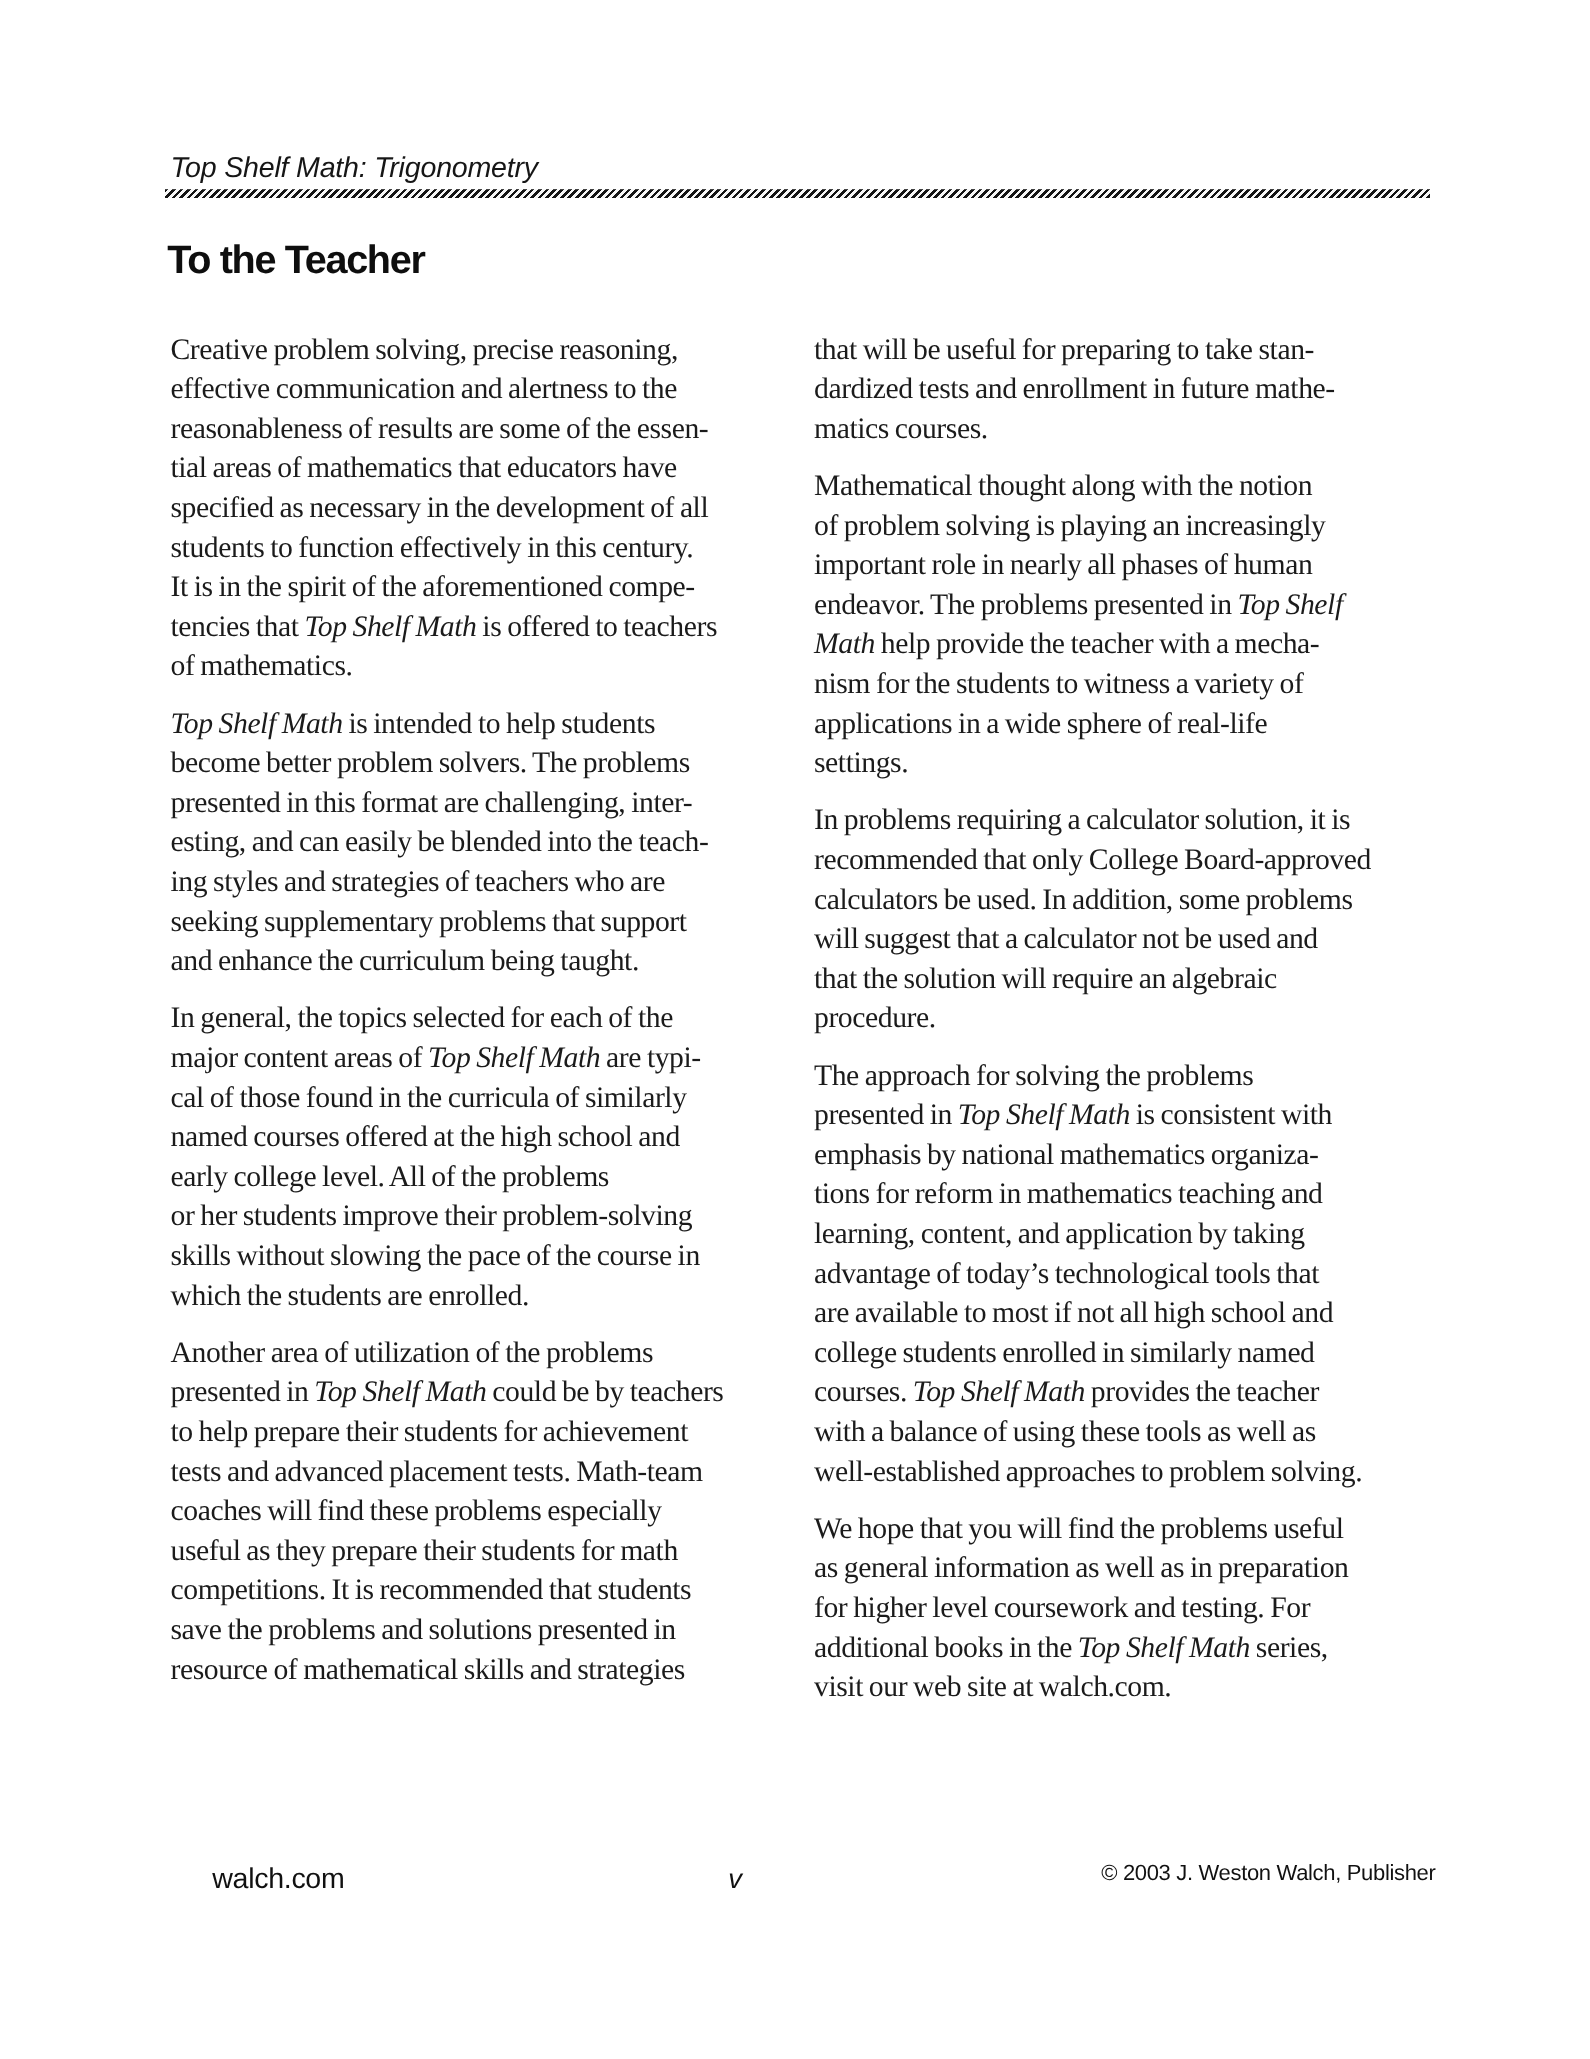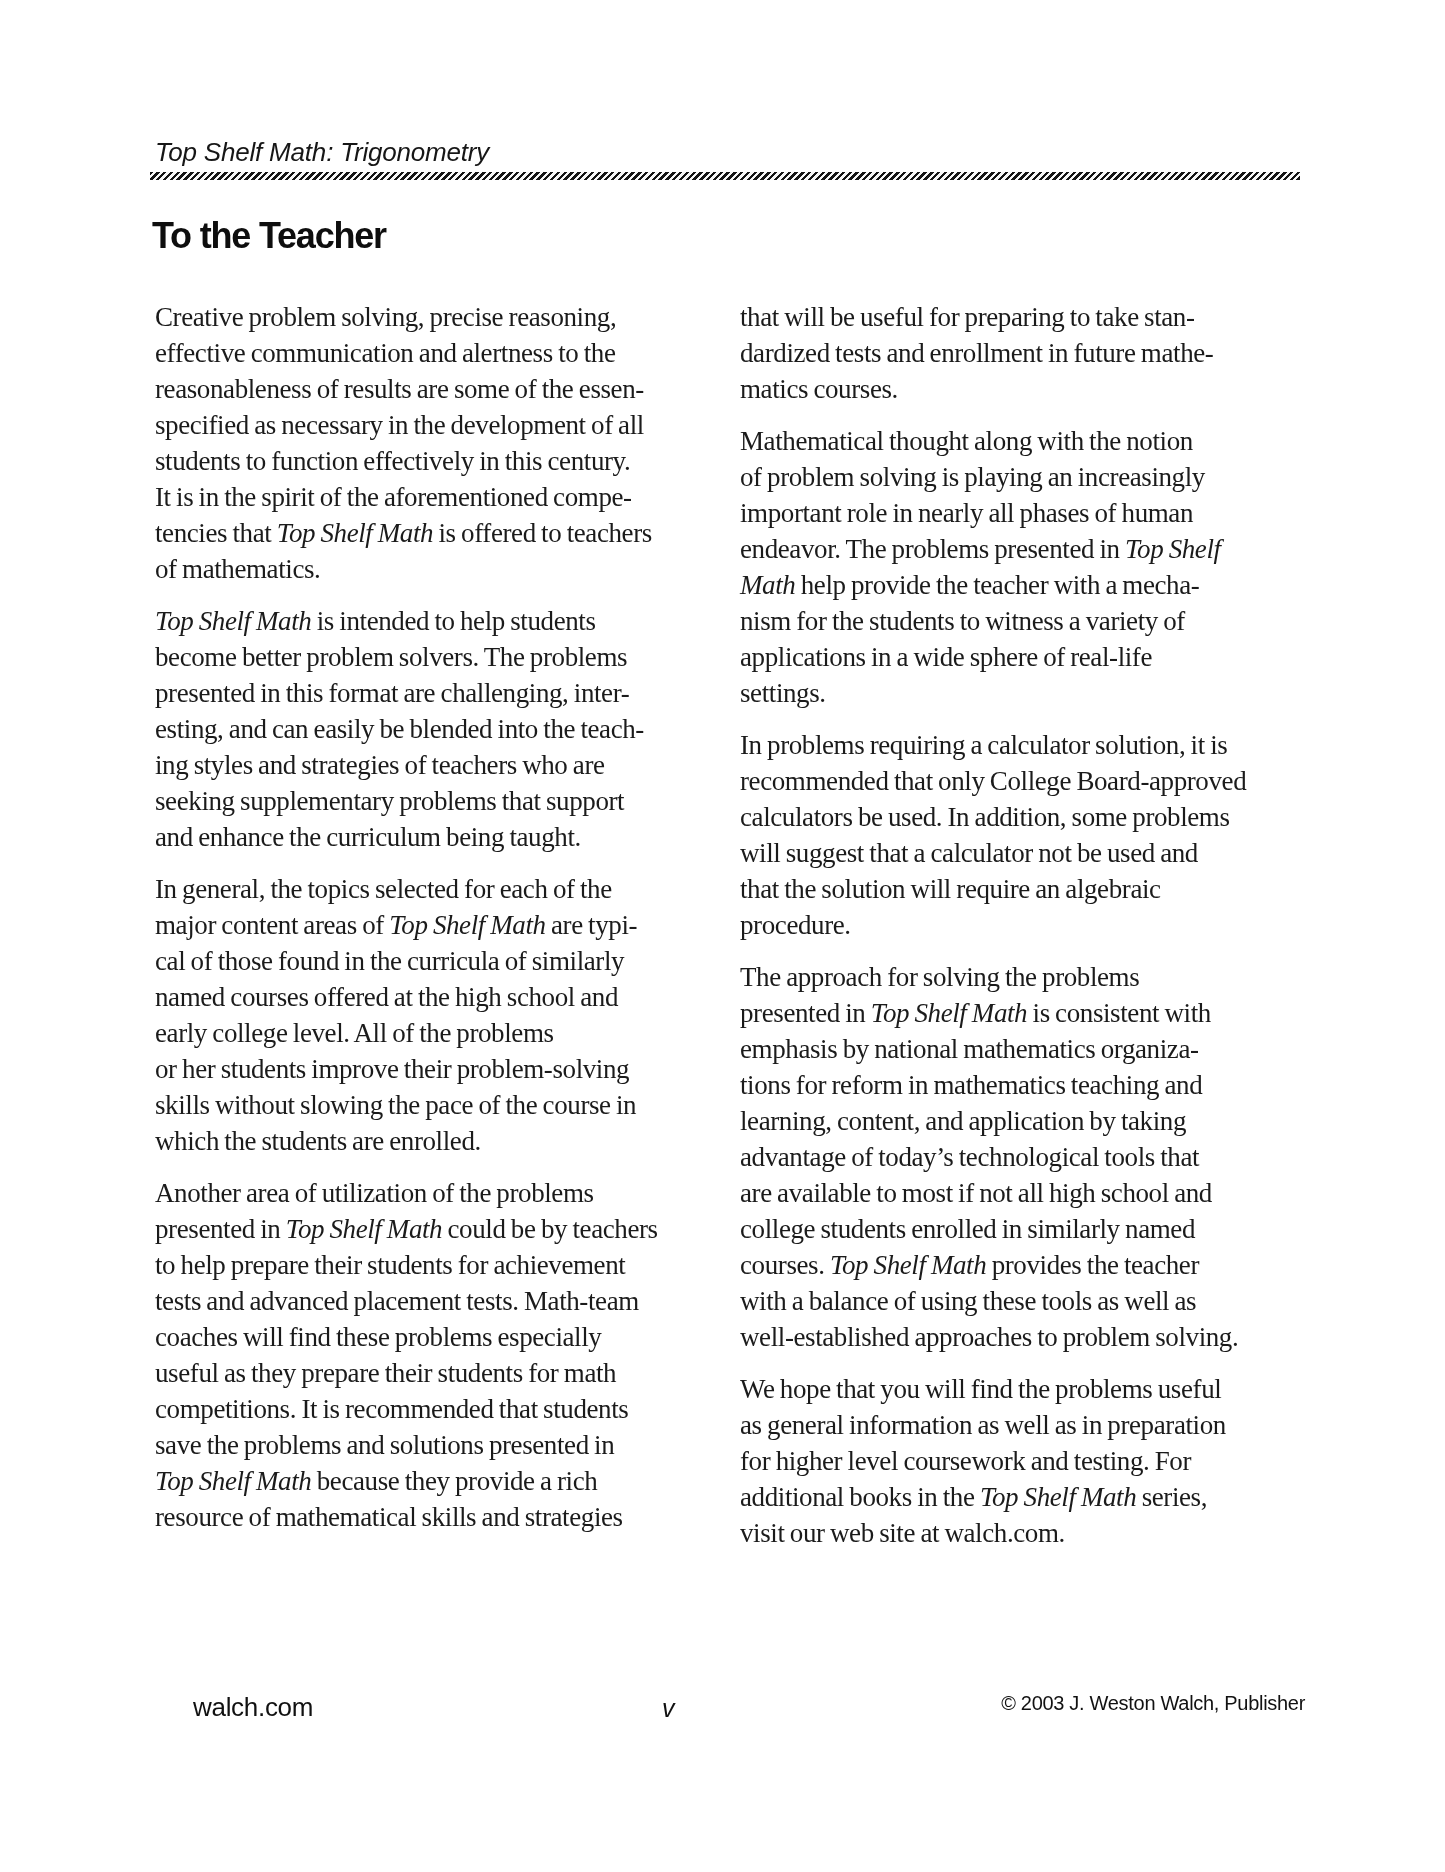--- a/index.html
+++ b/index.html
@@ -58,20 +58,21 @@
 
   <div class="rule"></div>
 
   <h1 class="page-title">To the Teacher</h1>
 
   <div class="col" id="col-left">
       <div class="para">
         <div class="line"><span>Creative problem solving, precise reasoning,</span></div>
         <div class="line"><span>effective communication and alertness to the</span></div>
         <div class="line"><span>reasonableness of results are some of the essen-</span></div>
+        <div class="line"><span>tial areas of mathematics that educators have</span></div>
         <div class="line"><span>specified as necessary in the development of all</span></div>
         <div class="line"><span>students to function effectively in this century.</span></div>
         <div class="line"><span>It is in the spirit of the aforementioned compe-</span></div>
         <div class="line"><span>tencies that </span><i>Top Shelf Math</i><span> is offered to teachers</span></div>
         <div class="line"><span>of mathematics.</span></div>
       </div>
       <div class="para">
         <div class="line"><i>Top Shelf Math</i><span> is intended to help students</span></div>
         <div class="line"><span>become better problem solvers. The problems</span></div>
         <div class="line"><span>presented in this format are challenging, inter-</span></div>
@@ -92,21 +93,20 @@
       </div>
       <div class="para">
         <div class="line"><span>Another area of utilization of the problems</span></div>
         <div class="line"><span>presented in </span><i>Top Shelf Math</i><span> could be by teachers</span></div>
         <div class="line"><span>to help prepare their students for achievement</span></div>
         <div class="line"><span>tests and advanced placement tests. Math-team</span></div>
         <div class="line"><span>coaches will find these problems especially</span></div>
         <div class="line"><span>useful as they prepare their students for math</span></div>
         <div class="line"><span>competitions. It is recommended that students</span></div>
         <div class="line"><span>save the problems and solutions presented in</span></div>
-        <div class="line"><i>Top Shelf Math</i><span> because they provide a rich</span></div>
         <div class="line"><span>resource of mathematical skills and strategies</span></div>
       </div>
     </div>
 
   <div class="col" id="col-right">
       <div class="para">
         <div class="line"><span>that will be useful for preparing to take stan-</span></div>
         <div class="line"><span>dardized tests and enrollment in future mathe-</span></div>
         <div class="line"><span>matics courses.</span></div>
       </div>

